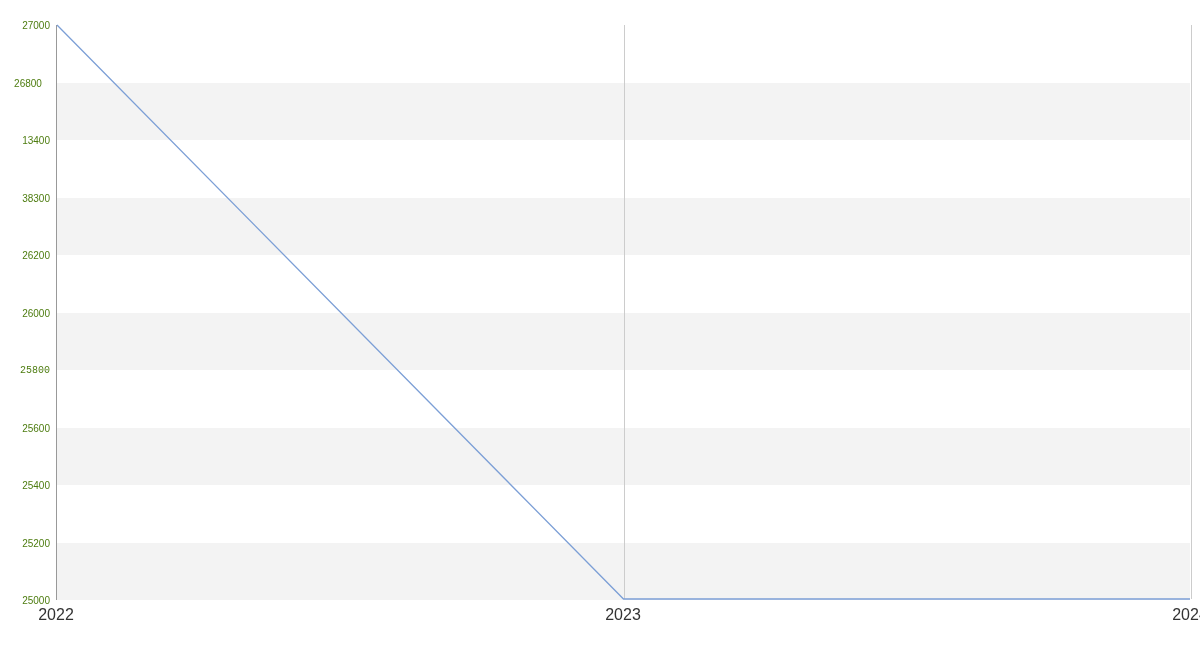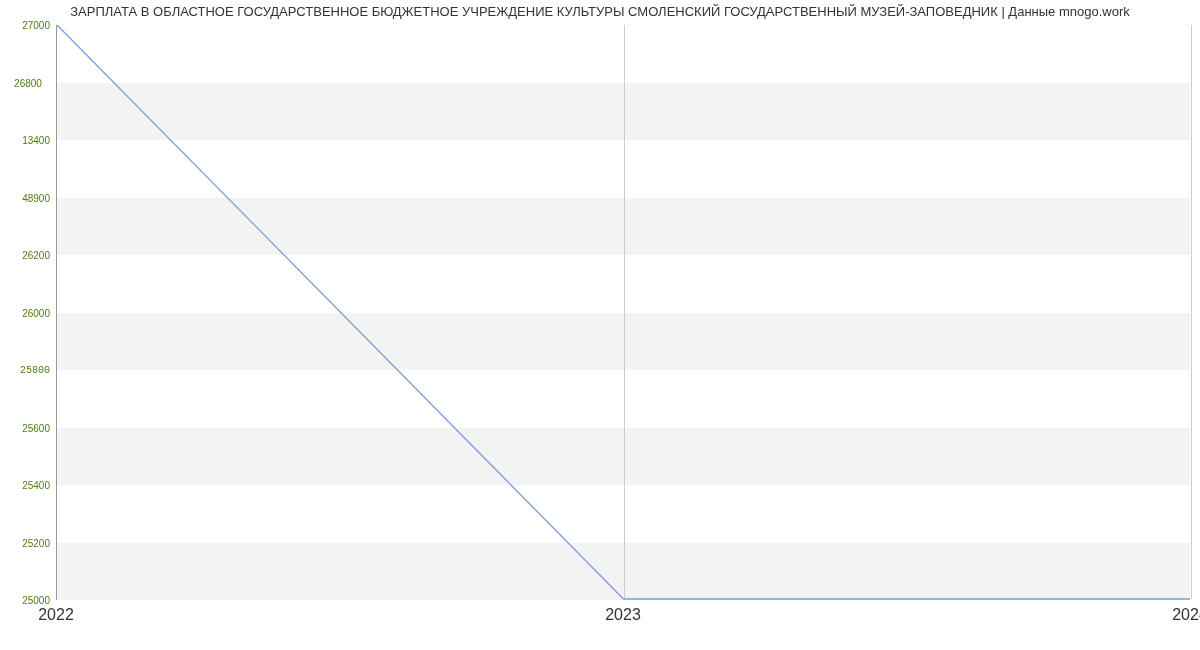--- a/index.html
+++ b/index.html
@@ -75,41 +75,40 @@
   .series {
     fill: none;
     stroke: #7c9fd6;
     stroke-width: 1.3;
   }
 </style>
 </head>
 <body>
 
 <div class="chart-wrap">
-  <div class="title">ЗАРПЛАТА В ОБЛАСТНОЕ ГОСУДАРСТВЕННОЕ БЮДЖЕТНОЕ УЧРЕЖДЕНИЕ КУЛЬТУРЫ СМОЛЕНСКИЙ ГОСУДАРСТВЕННЫЙ МУЗЕЙ-ЗАПОВЕДНИК | Данные mnogo.work</div>
 
   <div class="plot">
       <div class="band" style="top: 57.5px; height: 57.5px;"></div>
       <div class="band" style="top: 172.5px; height: 57.5px;"></div>
       <div class="band" style="top: 287.5px; height: 57.5px;"></div>
       <div class="band" style="top: 402.5px; height: 57.5px;"></div>
       <div class="band" style="top: 517.5px; height: 57.5px;"></div>
     <div class="gridline-v" style="left: 567px;"></div>
       <div class="gridline-v" style="left: 1134px;"></div>
       <svg class="line" viewBox="0 0 1134 575" preserveAspectRatio="none">
       <polyline id="series-path" class="series" points="0,0 567,575 1134,575"></polyline>
     </svg>
   </div>
 <div class="ytick" style="top: 600px;">25000</div>
     <div class="ytick" style="top: 542.5px;">25200</div>
     <div class="ytick" style="top: 485px;">25400</div>
     <div class="ytick" style="top: 427.5px;">25600</div>
     <div class="ytick" style="top: 370px; font-family: Liberation Mono, monospace;">25800</div>
     <div class="ytick" style="top: 312.5px;">26000</div>
     <div class="ytick" style="top: 255px;">26200</div>
-    <div class="ytick" style="top: 197.5px;">48900</div>
+    <div class="ytick" style="top: 197.5px;">38300</div>
     <div class="ytick" style="top: 140px;">13400</div>
     <div class="ytick" style="top: 82.5px; text-align: center;">26800</div>
     <div class="ytick" style="top: 25px;">27000</div>
     <div class="xtick" style="left: 56px;">2022</div>
     <div class="xtick" style="left: 623px;">2023</div>
     <div class="xtick" style="left: 1190px;">2024</div>
   </div>
 
 </body></html>

